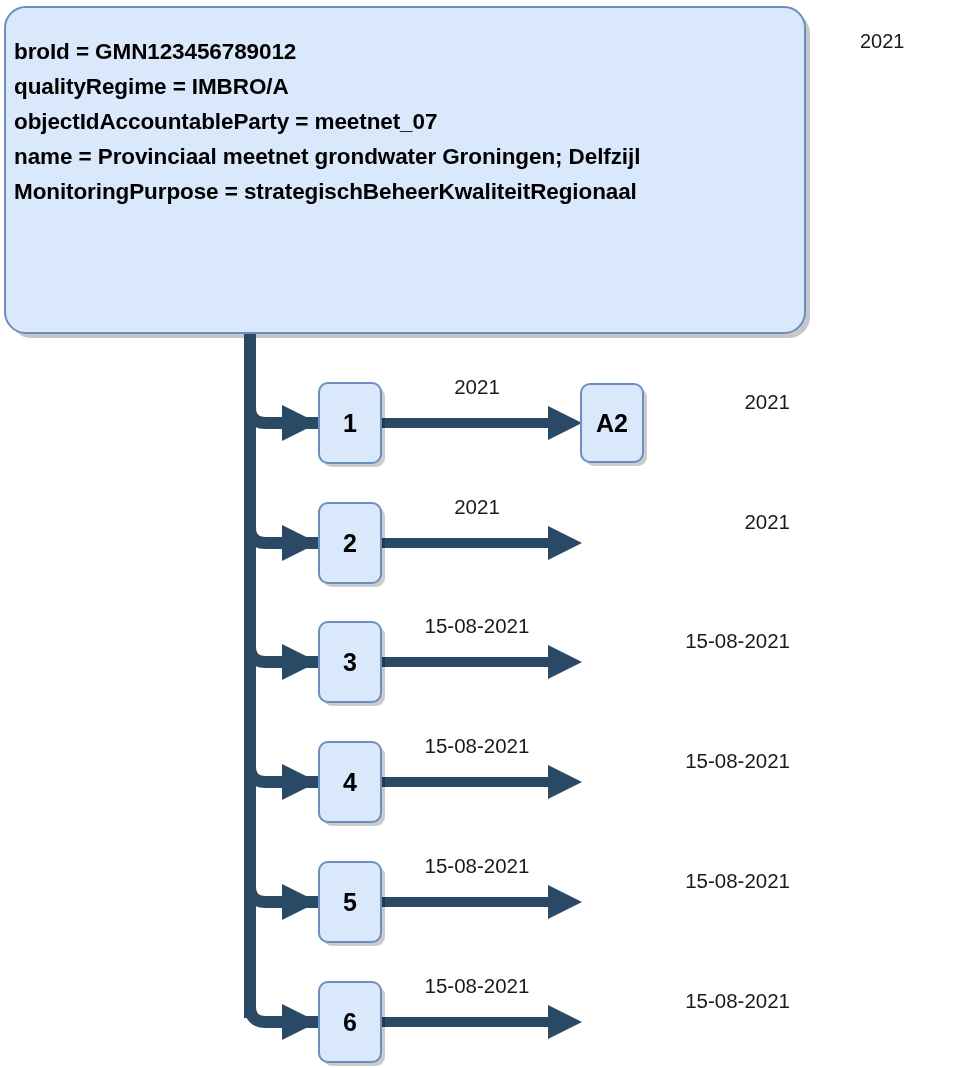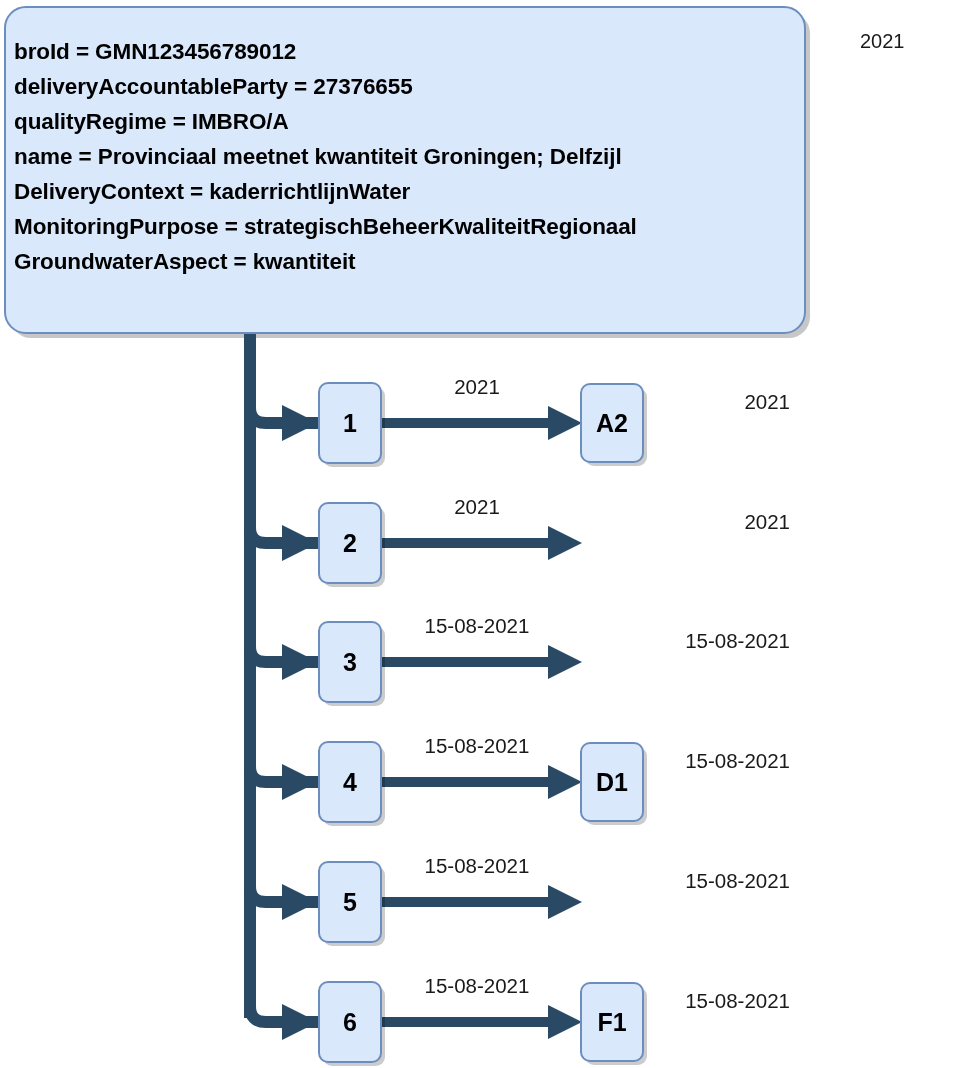--- a/index.html
+++ b/index.html
@@ -149,26 +149,24 @@
     overflow: visible;
   }
 </style>
 </head>
 <body>
 
 <div id="canvas">
 
   <div class="info-box">
     <div class="info-line">broId = GMN123456789012</div>
-    <div class="info-line">deliveryAccountableParty = 27376655</div>
     <div class="info-line">qualityRegime = IMBRO/A</div>
-    <div class="info-line">name = Provinciaal meetnet kwantiteit Groningen; Delfzijl</div>
-    <div class="info-line">DeliveryContext = kaderrichtlijnWater</div>
+    <div class="info-line">objectIdAccountableParty = meetnet_07</div>
+    <div class="info-line">name = Provinciaal meetnet grondwater Groningen; Delfzijl</div>
     <div class="info-line">MonitoringPurpose = strategischBeheerKwaliteitRegionaal</div>
-    <div class="info-line">GroundwaterAspect = kwantiteit</div>
   </div>
 
   <div class="corner-label">2021</div>
 
   <div class="trunk"></div>
 
   <div class="row" id="row-0" style="top:363px">
     <svg class="row-svg" viewBox="0 0 960 120">
       <path d="M250,60 L250,36 L250,44 Q250,60 266,60 L282,60" fill="none" stroke="#2a4964" stroke-width="12"></path>
       <path d="M270,60 L318,60" stroke="#2a4964" stroke-width="12" fill="none"></path>
@@ -211,21 +209,20 @@
   <div class="row" id="row-3" style="top:722px">
     <svg class="row-svg" viewBox="0 0 960 120">
       <path d="M250,44 Q250,60 266,60 L282,60" fill="none" stroke="#2a4964" stroke-width="12"></path>
       <path d="M270,60 L318,60" stroke="#2a4964" stroke-width="12" fill="none"></path>
       <polygon points="282,42 318,60 282,78" fill="#2a4964"></polygon>
       <path d="M382,60 L552,60" stroke="#2a4964" stroke-width="10" fill="none"></path>
       <polygon points="548,43 582,60 548,77" fill="#2a4964"></polygon>
     </svg>
     <div class="node-left">4</div>
     <div class="edge-label">15-08-2021</div>
-    <div class="node-right">D1</div>
     <div class="row-label">15-08-2021</div>
   </div>
 
   <div class="row" id="row-4" style="top:842px">
     <svg class="row-svg" viewBox="0 0 960 120">
       <path d="M250,44 Q250,60 266,60 L282,60" fill="none" stroke="#2a4964" stroke-width="12"></path>
       <path d="M270,60 L318,60" stroke="#2a4964" stroke-width="12" fill="none"></path>
       <polygon points="282,42 318,60 282,78" fill="#2a4964"></polygon>
       <path d="M382,60 L552,60" stroke="#2a4964" stroke-width="10" fill="none"></path>
       <polygon points="548,43 582,60 548,77" fill="#2a4964"></polygon>
@@ -238,17 +235,16 @@
   <div class="row" id="row-5" style="top:962px">
     <svg class="row-svg" viewBox="0 0 960 120">
       <path d="M250,44 Q250,60 266,60 L282,60" fill="none" stroke="#2a4964" stroke-width="12"></path>
       <path d="M270,60 L318,60" stroke="#2a4964" stroke-width="12" fill="none"></path>
       <polygon points="282,42 318,60 282,78" fill="#2a4964"></polygon>
       <path d="M382,60 L552,60" stroke="#2a4964" stroke-width="10" fill="none"></path>
       <polygon points="548,43 582,60 548,77" fill="#2a4964"></polygon>
     </svg>
     <div class="node-left">6</div>
     <div class="edge-label">15-08-2021</div>
-    <div class="node-right">F1</div>
     <div class="row-label">15-08-2021</div>
   </div>
 
 </div>
 
 </body></html>

